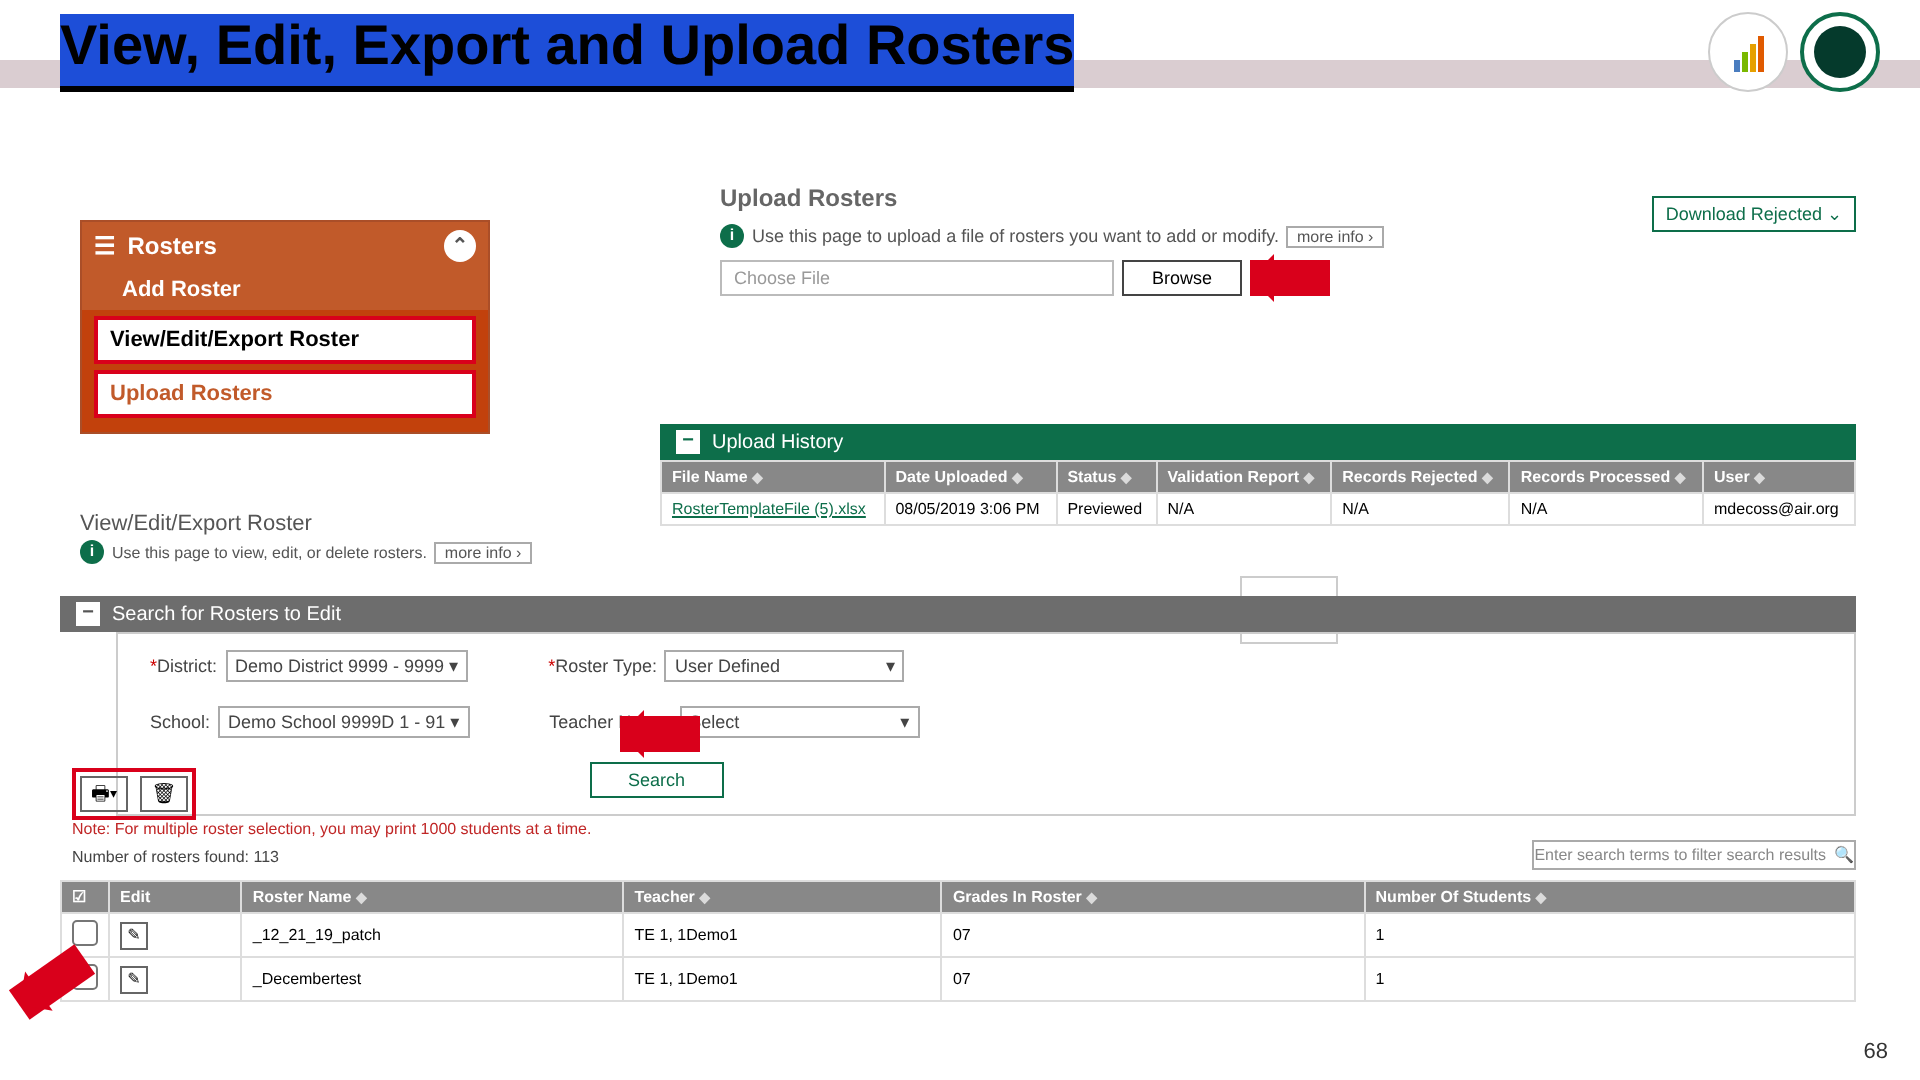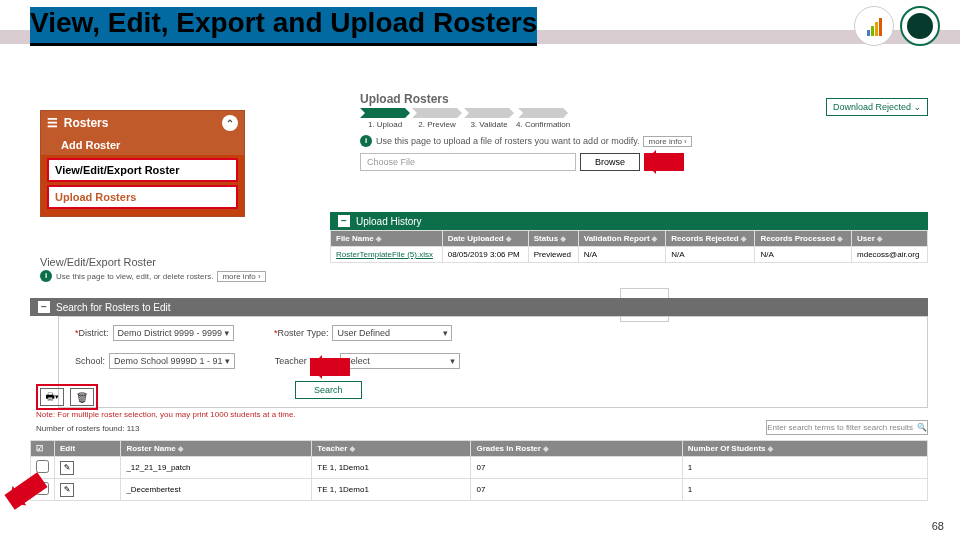--- a/index.html
+++ b/index.html
@@ -1,19 +1,19 @@
 <!DOCTYPE html>
 <html><head>
 <meta charset="utf-8">
 <style>
   * { box-sizing: border-box; margin: 0; padding: 0; }
   body { width: 960px; height: 540px; font-family: Arial, sans-serif; font-size: 10px; background: #fff; position: relative; overflow: hidden; }
   .title-bar { height: 52px; display: flex; align-items: center; padding: 0 20px 0 30px; position: relative; }
   .title-bar::before { content: ""; position: absolute; left: 0; right: 0; bottom: 8px; height: 14px; background: #946f7a; opacity: 0.35; z-index: 0; }
-  .title-text { font-size: 28px; font-weight: 700; color: #000; border-bottom: 3px solid #000; padding-bottom: 4px; z-index: 1; background: #0369a1; }
+  .title-text { font-size: 28px; font-weight: 700; color: #000; border-bottom: 3px solid #000; padding-bottom: 4px; z-index: 1; background: #1d4ed8; }
   .title-logos { margin-left: auto; display: flex; gap: 6px; z-index: 1; }
   .logo-circle { width: 40px; height: 40px; border-radius: 50%; border: 1px solid #ccc; display: flex; align-items: center; justify-content: center; background: #fff; }
   .logo-circle.green { border: 2px solid #0d6e4a; }
   .bars { display: flex; gap: 1px; align-items: flex-end; height: 20px; }
   .bars div { width: 3px; }
   .bars div:nth-child(1){height:6px;background:#4a7dbf;} .bars div:nth-child(2){height:10px;background:#7ab800;} .bars div:nth-child(3){height:14px;background:#e6a000;} .bars div:nth-child(4){height:18px;background:#e05a00;}
   .seal { width:26px; height:26px; border-radius:50%; background:#053a2c; }
 
   
   .nav-box { position: absolute; left: 40px; top: 110px; width: 205px; border: 1px solid #aa4e28; }
@@ -31,21 +31,21 @@
   .steps { display: flex; gap: 2px; font-size: 8px; align-items: center; }
   .step { text-align: center; }
   .step-arrow { width: 50px; height: 10px; background: #ccc; clip-path: polygon(0 0, 90% 0, 100% 50%, 90% 100%, 0 100%, 10% 50%); margin: 0 auto 2px; }
   .step-arrow.active { background: #0d6e4a; }
   .step-label { color:#444; }
   .info-line { margin-top: 6px; font-size: 9px; color: #555; display:flex; gap:4px; align-items:center; }
   .info-icon { display:inline-block; width:12px; height:12px; border-radius:50%; background:#0d6e4a; color:#fff; text-align:center; font-weight:700; line-height:12px; font-size:8px; }
   .more-info { border:1px solid #aaa; padding:0 4px; font-size:8px; color:#555; }
   .step1-label { font-size: 9px; margin-top: 4px; }
   .file-row { display:flex; gap:4px; margin-top:6px; align-items:center; }
-  .choose-file { border:1px solid #bbb; padding:3px 6px; color:#999; font-size:9px; width:216px; }
+  .choose-file { border:1px solid #bbb; padding:3px 6px; color:#999; font-size:9px; width:197px; }
   .browse-btn { border:1px solid #444; padding:3px 14px; font-size:9px; }
   .arrow-marker { width: 40px; height: 18px; background: #d9001b; position: relative; }
   .arrow-marker::before { content:""; position:absolute; left:-12px; top:-3px; border:12px solid transparent; border-right-color:#d9001b; }
 
   
   .download-templates { position:absolute; right:32px; top:98px; border:1px solid #0d6e4a; color:#0d6e4a; padding:3px 6px; font-size:9px; }
 
   
   .history { position:absolute; left:330px; top:212px; right:32px; }
   .hist-head { background:#0d6e4a; color:#fff; padding:3px 8px; font-size:10px; display:flex; gap:6px; align-items:center; }
@@ -118,38 +118,20 @@
     <div class="nav-add">Add Roster</div>
     <div class="nav-item active">View/Edit/Export Roster</div>
     <div class="nav-item link">Upload Rosters</div>
   </div>
 </div>
 
 <div class="download-templates">Download Rejected ⌄</div>
 
 <div class="upload-block">
   <div class="upload-title">Upload Rosters</div>
-  <div class="steps">
-    <div class="step">
-        <div class="step-arrow active"></div>
-        <div class="step-label">1. Upload</div>
-      </div>
-    <div class="step">
-        <div class="step-arrow"></div>
-        <div class="step-label">2. Preview</div>
-      </div>
-    <div class="step">
-        <div class="step-arrow"></div>
-        <div class="step-label">3. Validate</div>
-      </div>
-    <div class="step">
-        <div class="step-arrow"></div>
-        <div class="step-label">4. Confirmation</div>
-      </div>
-  </div>
   <div class="info-line">
     <span class="info-icon">i</span>
     <span>Use this page to upload a file of rosters you want to add or modify.</span>
     <span class="more-info">more info ›</span>
   </div>
   <div class="file-row">
     <div class="choose-file">Choose File</div>
     <div class="browse-btn">Browse</div>
     <div class="arrow-marker"></div>
   </div>

